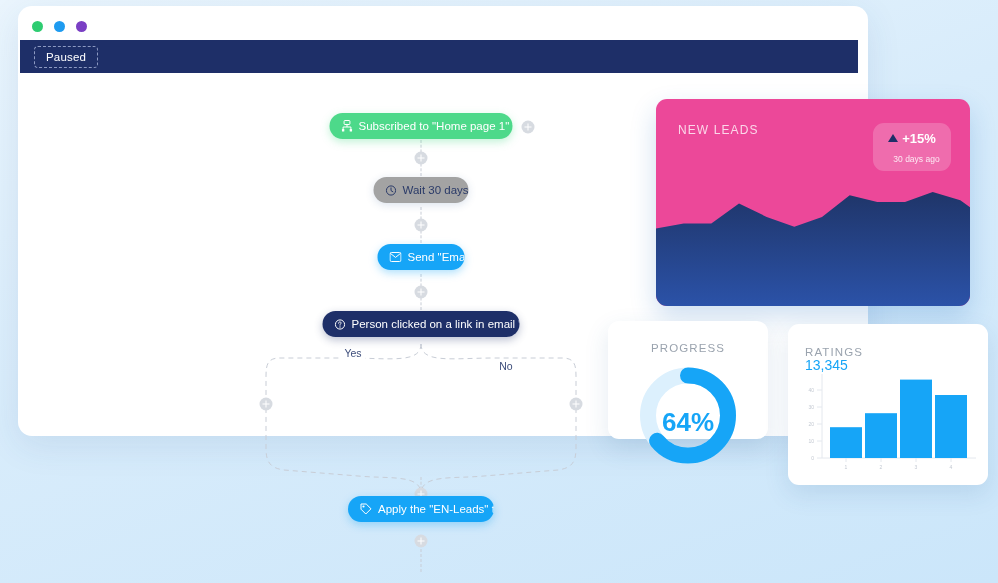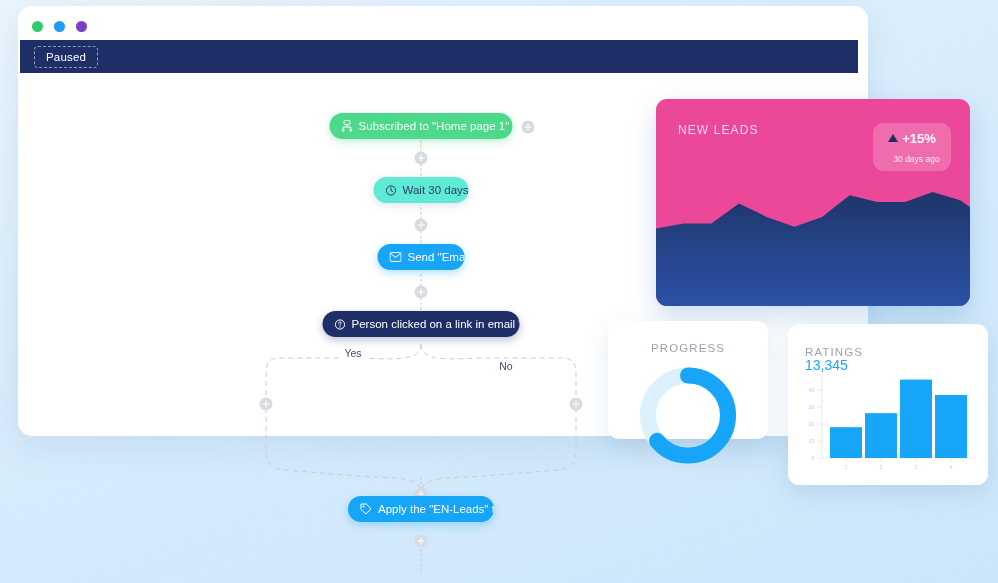--- a/index.html
+++ b/index.html
@@ -78,21 +78,21 @@
     white-space: nowrap;
     padding: 0 12px;
     height: 26px;
     transform: translateX(-50%);
     overflow: hidden;
   }
   .node svg { flex: 0 0 auto; display: block; }
 
   .node-green { background: #4dd98a; color: #ffffff;
                 box-shadow: 0 3px 8px rgba(77,217,138,0.35); }
-  .node-white { background: #5eead4; color: #2a3a68;
+  .node-white { background: #a3a3a3; color: #2a3a68;
                 box-shadow: 0 2px 9px rgba(40,80,140,0.16); }
   .node-blue  { background: #16a5f7; color: #ffffff;
                 box-shadow: 0 3px 9px rgba(22,165,247,0.35); }
   .node-navy  { background: #1e2f68; color: #ffffff;
                 box-shadow: 0 3px 9px rgba(30,47,104,0.30); }
 
   
   .conn {
     position: absolute;
     left: 403px;
@@ -323,20 +323,21 @@
 </div>
 
 <div id="progress-card" class="mini-card">
   <span id="progress-title" class="card-title">PROGRESS</span>
 
   <div id="progress-donut-wrap">
     <svg width="105" height="105" viewBox="0 0 105 105">
       <circle cx="52.5" cy="52.5" r="40" fill="none" stroke="#dcf0fd" stroke-width="16"></circle>
       <circle id="donut-arc" cx="52.5" cy="52.5" r="40" fill="none" stroke="#16a5f7" stroke-width="16" stroke-linecap="round" transform="rotate(-90 52.5 52.5)" stroke-dasharray="160.8 251.3"></circle>
     </svg>
+    <span id="progress-pct">64%</span>
   </div>
 </div>
 
 <div id="ratings-card" class="mini-card">
   <span id="ratings-title" class="card-title">RATINGS</span>
   <span id="ratings-value">13,345</span>
 
   <svg id="ratings-chart" width="182" height="102" viewBox="0 0 182 102">
 
     <line x1="24" y1="2" x2="24" y2="86" stroke="#e4e8ee" stroke-width="1"></line>

